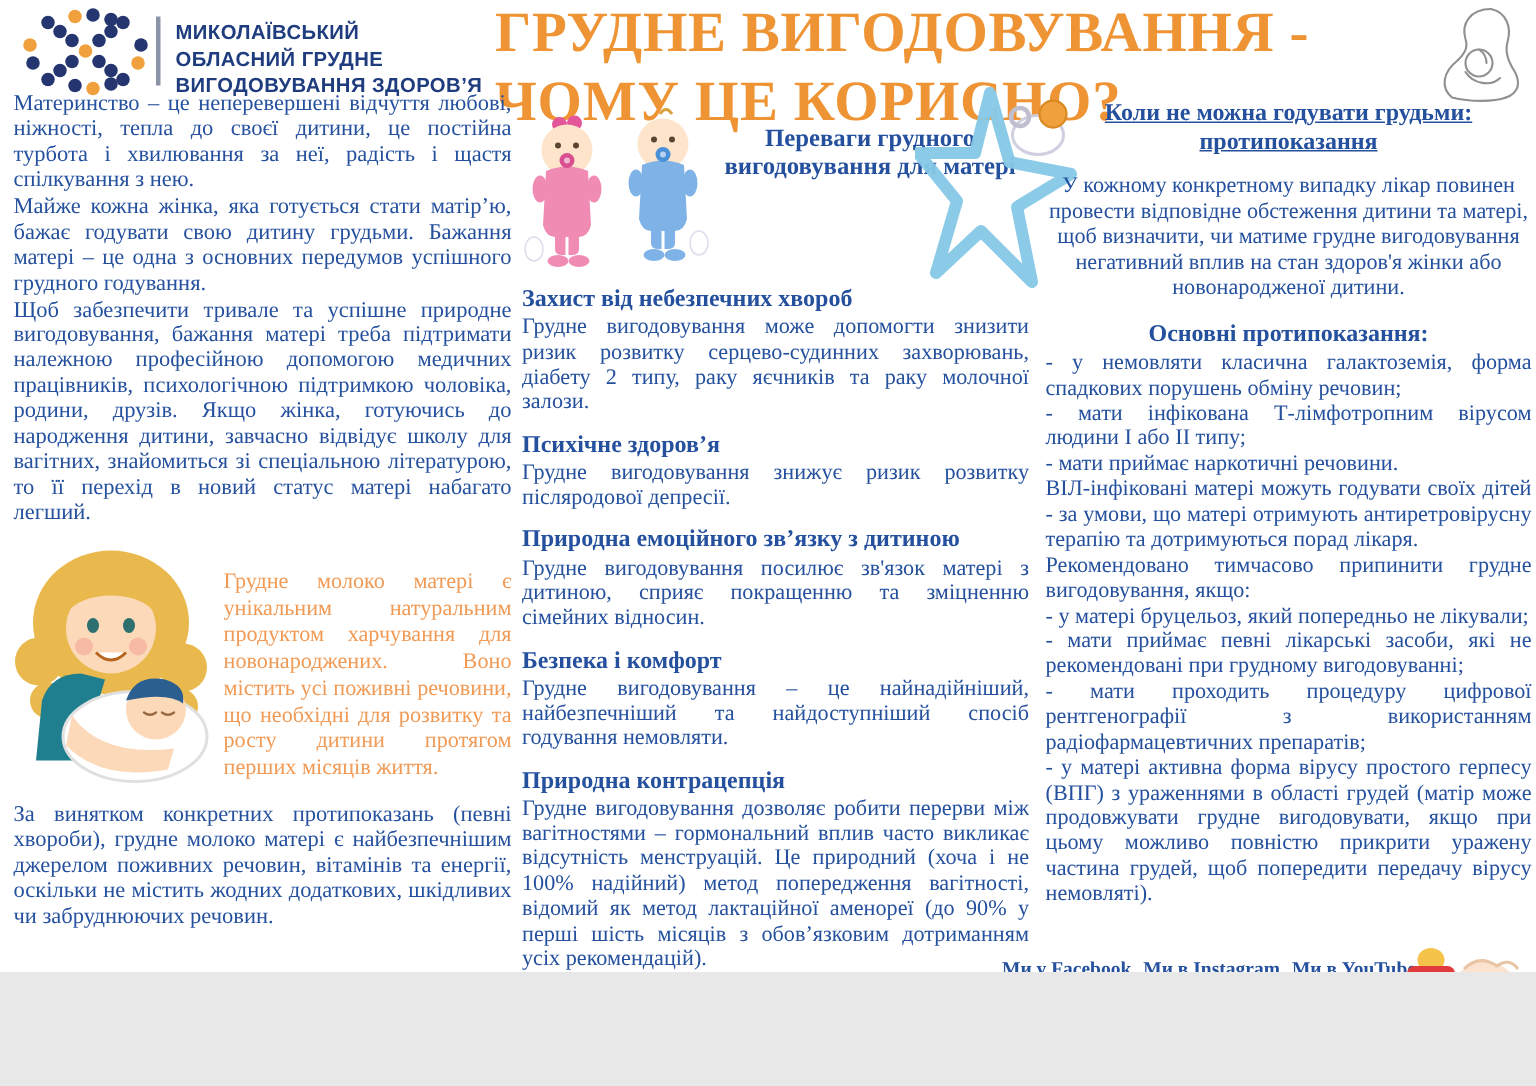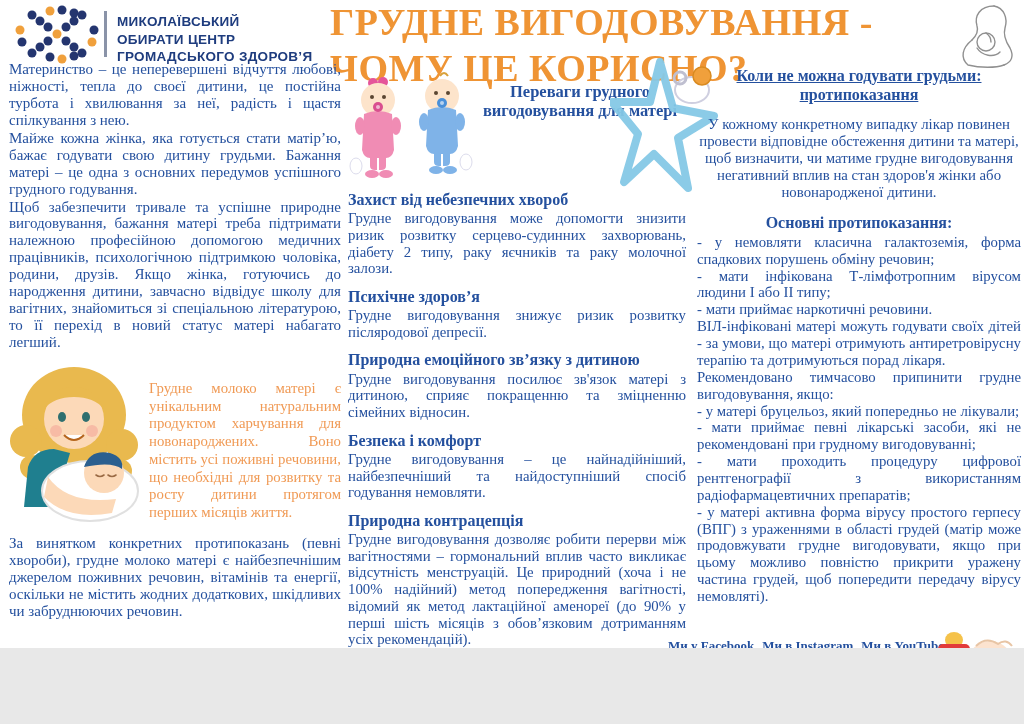--- a/index.html
+++ b/index.html
@@ -84,22 +84,22 @@
         <circle cx="60" cy="43" r="4.5" fill="#24356f"></circle>
         <circle cx="68" cy="49" r="4.5" fill="#24356f"></circle>
       <circle cx="36" cy="53" r="4.5" fill="#24356f"></circle>
         <circle cx="48" cy="55" r="4.5" fill="#f0a03c"></circle>
         <circle cx="60" cy="52" r="4.5" fill="#24356f"></circle>
     </g>
   </svg>
   <div class="org-divider"></div>
   <div class="org-name">
     <div>МИКОЛАЇВСЬКИЙ</div>
-    <div>ОБИРАТИ ЦЕНТР</div>
-    <div>ГРОМАДСЬКОГО ЗДОРОВ’Я</div>
+    <div>ОБЛАСНИЙ ГРУДНЕ</div>
+    <div>ВИГОДОВУВАННЯ ЗДОРОВ’Я</div>
   </div>
 
   <div class="main-title">
     <div>ГРУДНЕ ВИГОДОВУВАННЯ -</div>
     <div>ЧОМУ ЦЕ КОРИСНО?</div>
   </div>
 
   <svg class="lineart" width="80" height="66" viewBox="0 0 80 66">
     <g fill="none" stroke="#909090" stroke-width="1.4" stroke-linecap="round">
       <path d="M52 4 C38 4 32 14 35 24 C37 30 34 34 30 38"></path>

